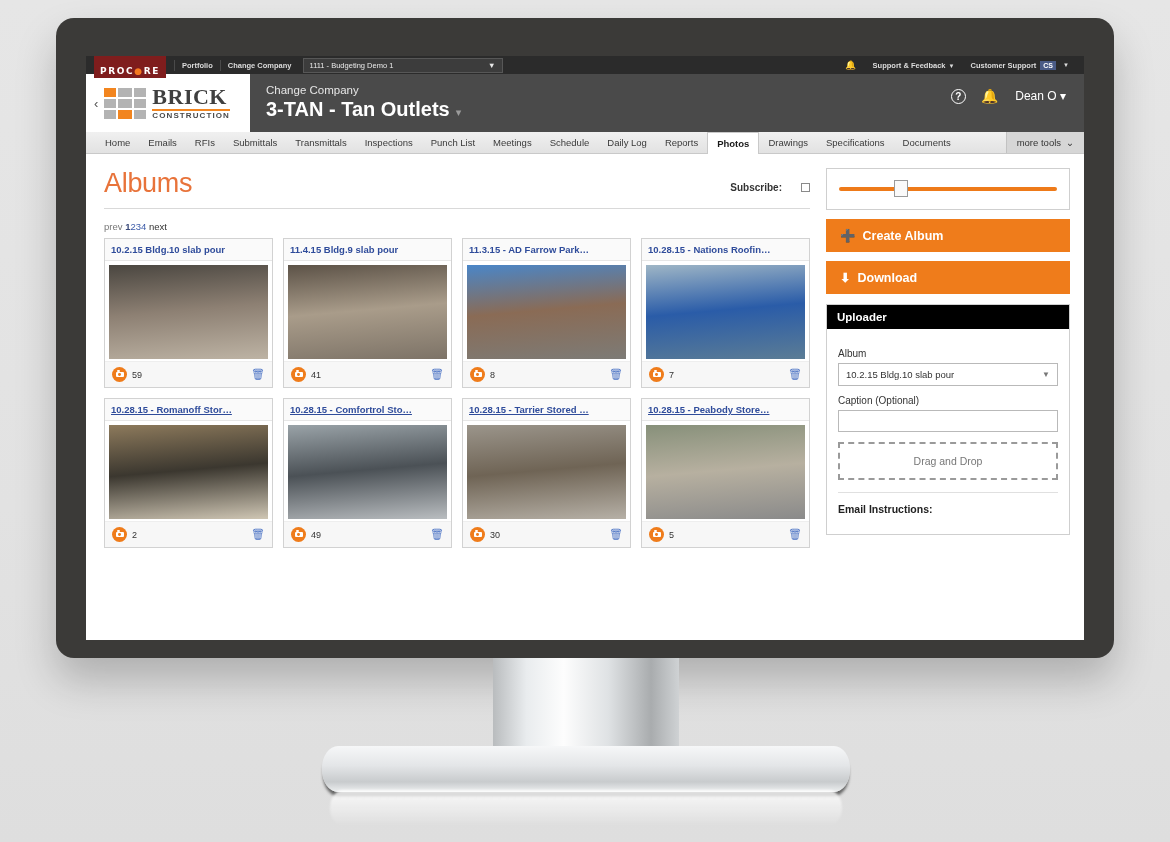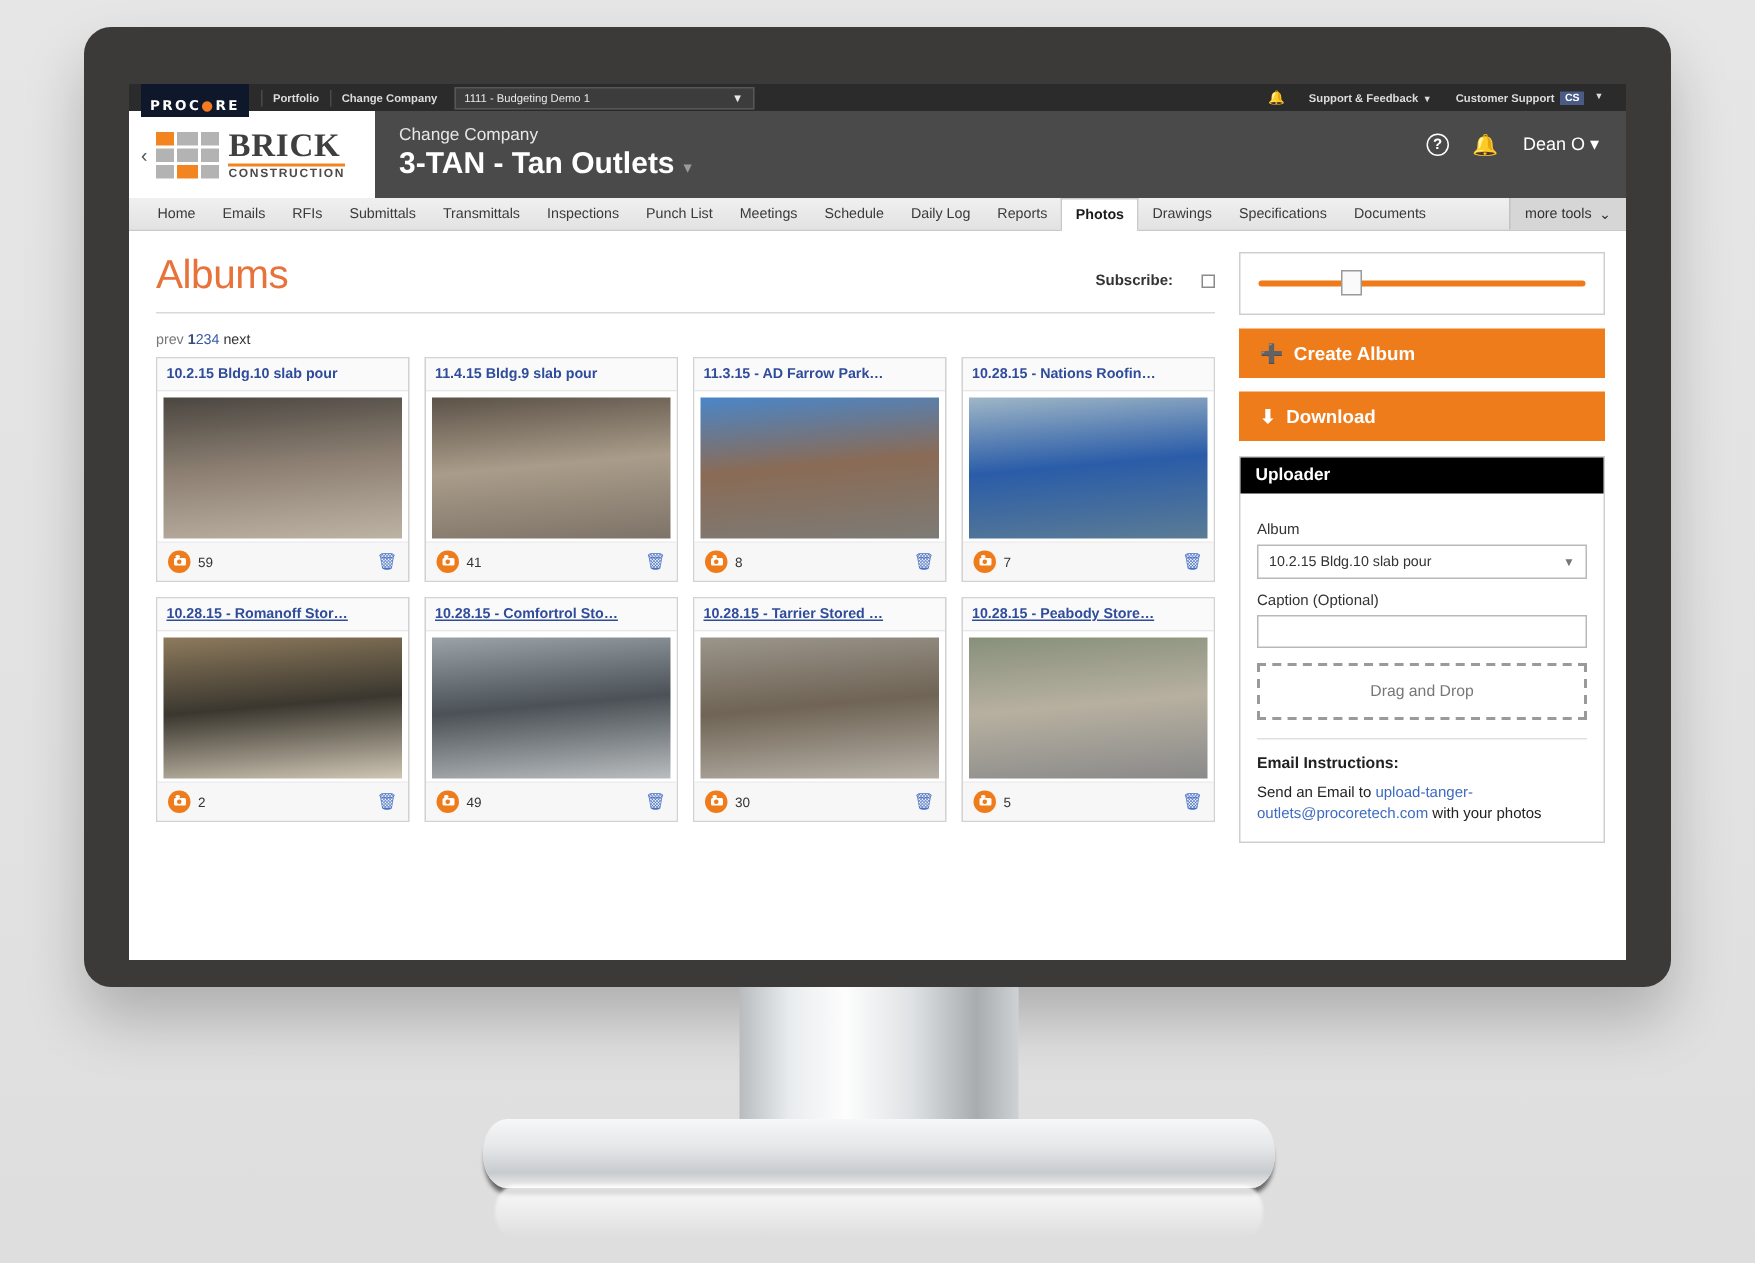--- a/index.html
+++ b/index.html
@@ -43,21 +43,21 @@
     border-radius: 16px / 22px; filter: blur(1px);
   }
 
   
   .procore-bar {
     height: 18px; background: #2b2b2b; display: flex; align-items: center;
     padding: 0 8px; color: #e8e8e8; font-size: 8px; white-space: nowrap;
   }
   .logo-procore {
     font-family: "DejaVu Sans", sans-serif; font-weight: bold; font-size: 9px;
-    letter-spacing: 1.6px; color: #fff; background: #0f172a; padding: 13px 6px 2px 6px;
+    letter-spacing: 1.6px; color: #fff; background: #7f1d1d; padding: 13px 6px 2px 6px;
     position: relative;
   }
   .logo-dot { color:#f47920; }
   .pb-item { padding: 0 7px; color:#dcdcdc; font-weight: bold; font-size: 7.5px; }
   .pb-sep { width:1px; height:11px; background:#4a4a4a; }
   .pb-select {
     margin-left: 4px; background:#3c3c3c; border:1px solid #575757;
     color:#e9e9e9; font-size:7.5px; padding:2px 6px; min-width:200px;
     display:flex; justify-content:space-between; align-items:center;
   }
@@ -398,23 +398,20 @@
 
               <div class="fld-label fld-gap">Caption (Optional)</div>
               <input class="textin" style="width: 100%;" value="">
 
 
               <div class="dnd">Drag and Drop</div>
 
               <div class="hr"></div>
 
               <div class="email-h">Email Instructions:</div>
-              <div class="email-b">
-                <span>Send an Email to </span><a>upload-tanger-outlets@procoretech.com</a><span> with your photos</span>
-              </div>
             </div>
           </div>
         </div>
 
       </div>
     </div>
   </div>
 
   <div class="neck"></div>
   <div class="base"></div>

